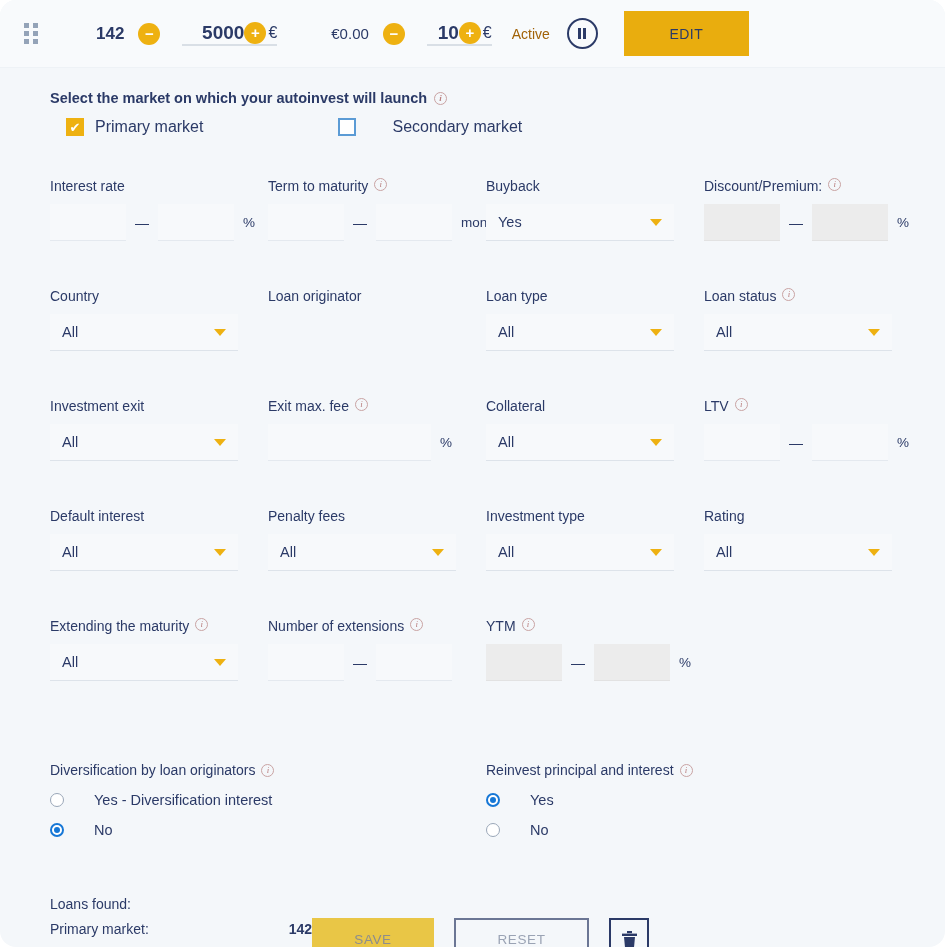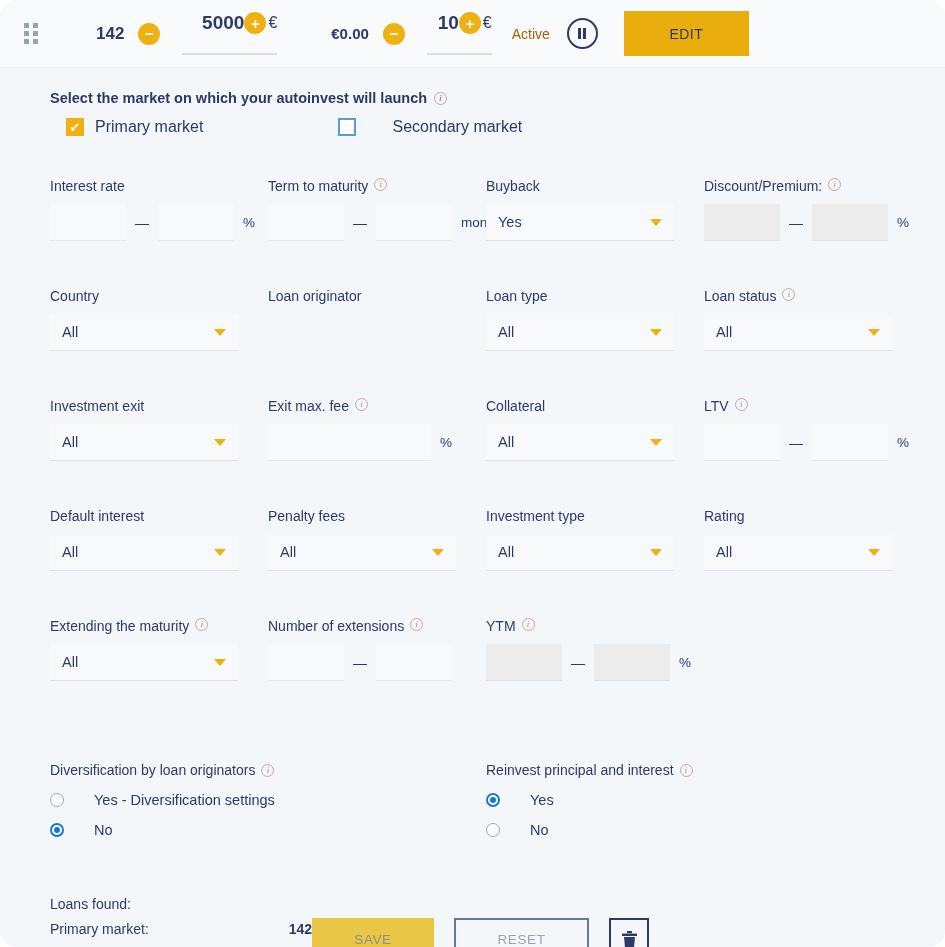--- a/index.html
+++ b/index.html
@@ -61,35 +61,35 @@
     width: 22px; height: 22px; border-radius: 50%;
     background: #eeb111; border: none;
     color: #ffffff; font-size: 15px; font-weight: 700;
     line-height: 1; display: flex; align-items: center; justify-content: center;
     cursor: pointer; flex: 0 0 auto;
     padding: 0;
   }
   .amount-wrap {
     display: flex; align-items: center;
     border-bottom: 2px solid #d9dfe6;
-    padding-bottom: 19px;
+    padding-bottom: 0;
     margin-left: 22px;
   }
   .amount {
     border: none; outline: none; background: transparent;
     font-family: "Liberation Sans", sans-serif;
     font-size: 19px; font-weight: 700; color: #2b3a67;
     text-align: right; width: 62px;
     padding: 0;
   }
   .cur {
     font-size: 16px; color: #2b3a67; margin-left: 2px;
   }
   .grp2 { margin-left: 54px; }
-  .grp2 .lead { font-weight: 700; font-size: 15px; color: #2b3a67; }
+  .grp2 .lead { font-weight: 400; font-size: 15px; color: #2b3a67; }
   .amount-sm { width: 32px; }
   .status {
     font-size: 14px; color: #a16207;
     margin-left: 20px; white-space: nowrap;
   }
   .pause-btn {
     width: 31px; height: 31px; border-radius: 50%;
     border: 2px solid #2b3a67; background: transparent;
     margin-left: 17px; cursor: pointer;
     display: flex; align-items: center; justify-content: center;
@@ -515,21 +515,21 @@
 
     <div class="radio-blocks">
 
       <div>
         <div class="rlabel">
           <span>Diversification by loan originators</span>
           <span class="info">i</span>
         </div>
         <label class="radio-row">
           <span class="radio"></span>
-          <span class="rtext">Yes - Diversification settings</span>
+          <span class="rtext">Yes - Diversification interest</span>
         </label>
         <label class="radio-row">
           <span class="radio on"></span>
           <span class="rtext">No</span>
         </label>
       </div>
 
       <div>
         <div class="rlabel">
           <span>Reinvest principal and interest</span>

